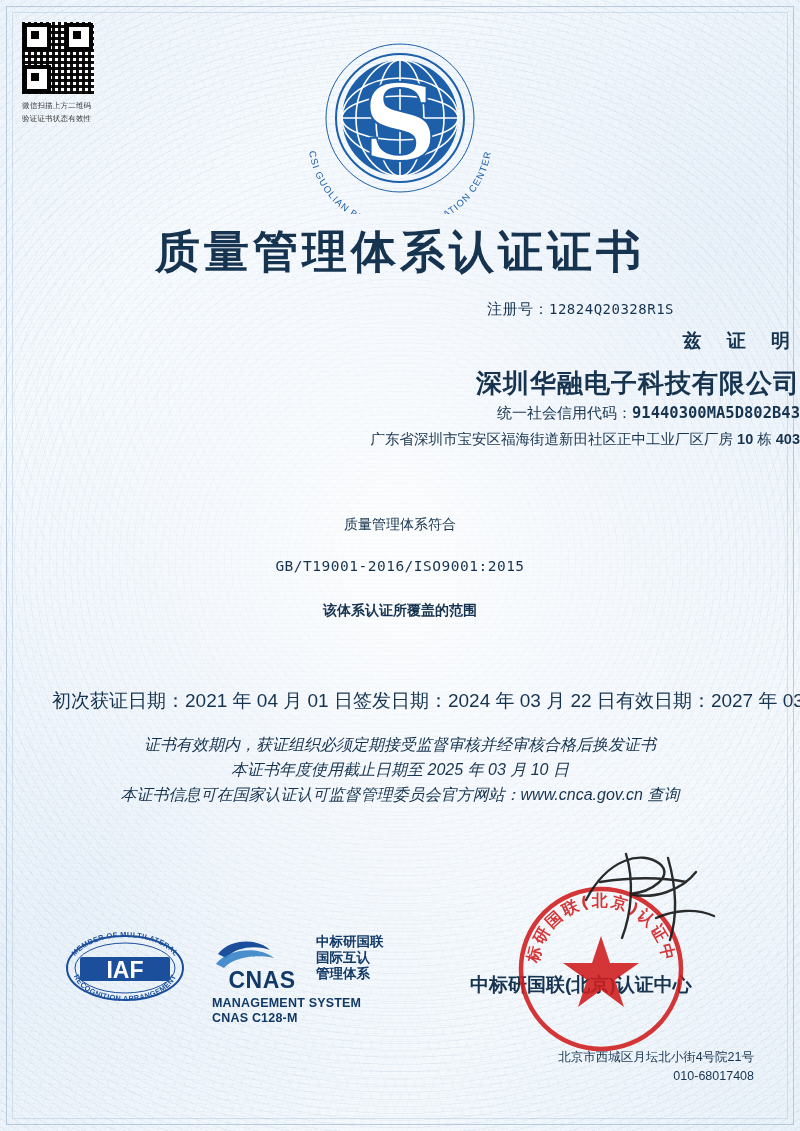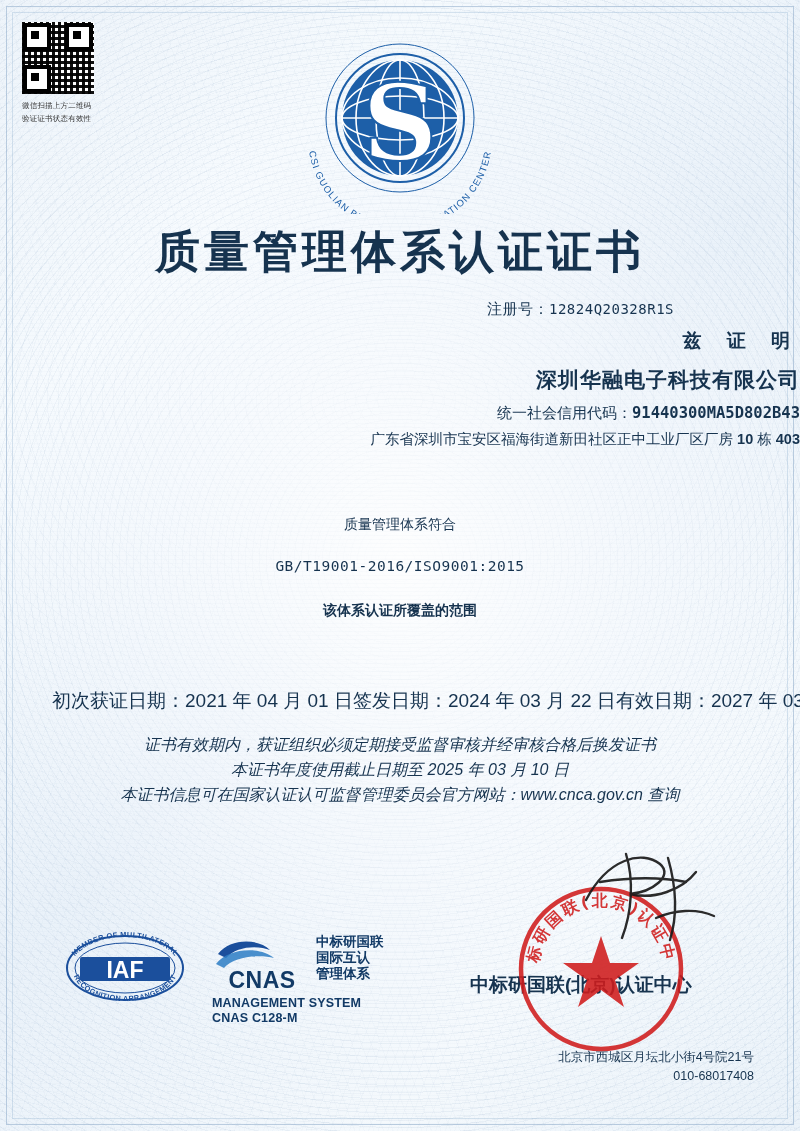--- a/index.html
+++ b/index.html
@@ -68,21 +68,21 @@
     z-index:5;
   }
   .regno{
     position:absolute;top:300px;right:126px;
     font-size:15px;color:#16334f;z-index:5;letter-spacing:0.5px;
   }
   .regno .val{font-family:"DejaVu Sans Mono","Liberation Mono",monospace;font-size:14px;}
 
   .center-line{position:absolute;left:0;right:0;text-align:right;z-index:5;color:#16334f;}
   .hereby{top:328px;font-size:19px;font-weight:bold;letter-spacing:10px;}
-  .company{top:366px;font-size:21px;font-weight:bold;letter-spacing:1px;}
+  .company{top:366px;font-size:26px;font-weight:bold;letter-spacing:1px;}
   .credit{top:404px;font-size:15px;}
   .credit .code{font-size:15.5px;font-weight:bold;font-family:"DejaVu Sans Mono","Liberation Mono",monospace;}
   .address{top:430px;font-size:14.5px;}
   .address b{font-weight:bold;}
 
   .std-block{position:absolute;left:0;right:0;text-align:center;z-index:5;color:#16334f;}
   .std-1{top:516px;font-size:14px;}
   .std-2{top:558px;font-size:14.5px;font-family:"DejaVu Sans Mono","Liberation Mono",monospace;letter-spacing:0.5px;}
   .std-3{top:602px;font-size:14px;font-weight:bold;}
   .std-4{top:644px;font-size:15px;font-weight:bold;}

